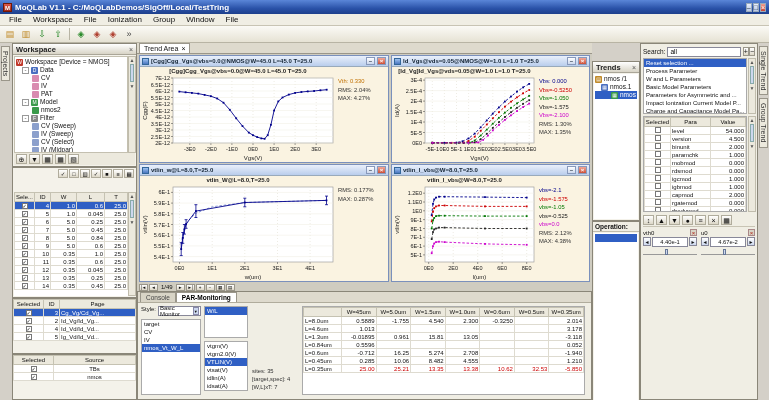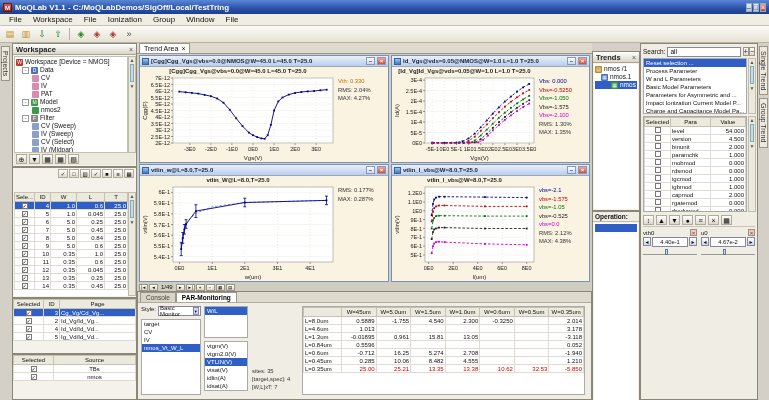--- a/index.html
+++ b/index.html
@@ -129,21 +129,21 @@
     font-size:6px; overflow:hidden; }
   #qlist { position:absolute; left:66px; top:49px; width:44px; bottom:8px; background:#fff; border:1px solid #aaa;
     font-size:6px; overflow:hidden; }
   .litem { height:8px; line-height:8px; padding:0 2px; white-space:nowrap; overflow:hidden; }
   .litem.sel { background:#2f5fc4; color:#fff; }
   #infoLines { position:absolute; left:114px; bottom:8px; width:48px; font-size:5.8px; color:#333; line-height:8px; }
   #monWrap { position:absolute; left:164px; top:14px; right:6px; bottom:4px; background:#fff; border:1px solid #aaa;
     overflow:hidden; }
 
   
-  #midcol { position:absolute; left:592px; top:8px; width:48px; height:252px; }
+  #midcol { position:absolute; left:592px; top:18px; width:48px; height:252px; }
   #trendsPanel { left:0; top:0; width:48px; height:160px; }
   #trendsTree { position:absolute; left:1px; top:12px; right:1px; bottom:1px; background:#fff; padding:1px; }
   #opPanel { left:0; top:160px; width:48px; height:197px; }
   #opTitle { font-size:6.5px; font-weight:bold; padding:1px 2px; background:#f0eee4; border-bottom:1px solid #c0bcac; }
   #opList { position:absolute; left:1px; top:11px; right:1px; bottom:1px; background:#fff; }
   .opitem { height:8px; background:#2f5fc4; margin:1px; }
 
   
   #rightcol { position:absolute; left:640px; top:0; width:118px; height:357px; background:#f0eee4;
     border:1px solid #8a8678; }

